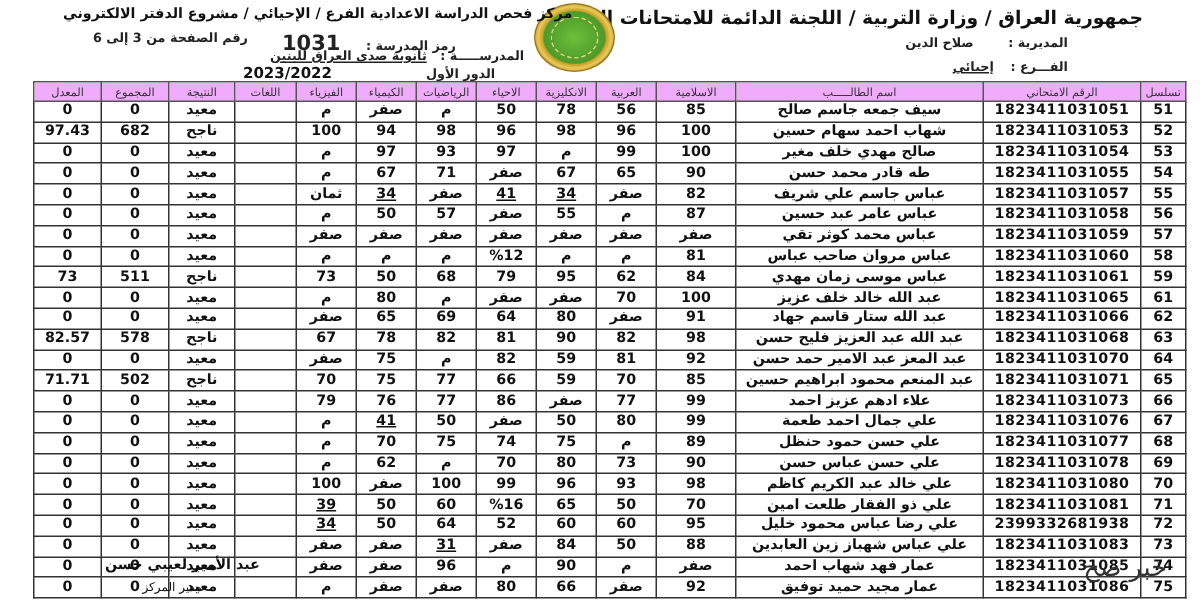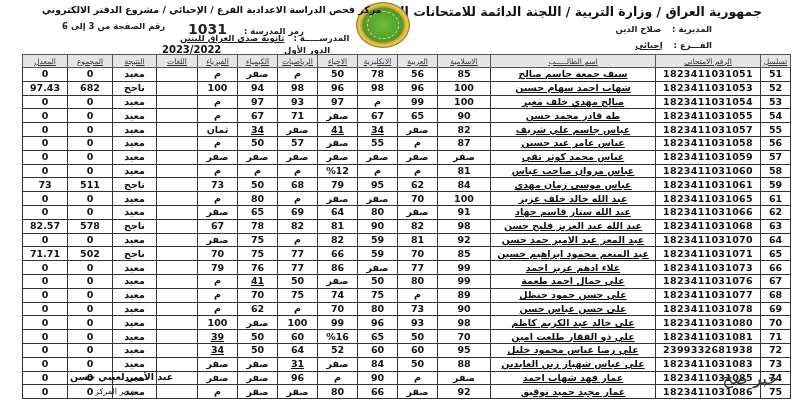--- a/index.html
+++ b/index.html
@@ -14,40 +14,40 @@
   .logo { position: absolute; left: 356px; top: 2px; width: 54px; height: 46px; border-radius: 50%;
           background: radial-gradient(ellipse at center, #6cbf3a 0%, #4e9a2a 55%, #c9a227 58%, #e8c95a 66%, #b58a1c 78%, #f0dc8a 100%);
           border: 1px solid #9c7a1a; }
   .logo .inner { position: absolute; left: 10px; top: 8px; width: 32px; height: 28px; border-radius: 50%;
           border: 1px dashed #e3d27a; }
 
   table.grades { position: absolute; left: 22px; top: 54px; width: 768px; border-collapse: collapse;
           table-layout: fixed; direction: ltr; }
   table.grades th, table.grades td { border: 1px solid #333; text-align: center; overflow: hidden;
           white-space: nowrap; height: 13.8px; }
-  table.grades th { background: #e5e5e5; font-size: 7.5px; font-weight: normal; color: #333; height: 13px; border-color: #555; text-decoration: underline; }
+  table.grades th { background: #f0abfc; font-size: 7.5px; font-weight: normal; color: #333; height: 13px; border-color: #555; }
   table.grades td { font-size: 9.5px; font-weight: bold; color: #111; line-height: 12px; }
   td.ar { font-size: 8px; font-weight: normal; }
-  td.name { font-size: 8px; font-weight: normal; direction: rtl; text-align: center; text-decoration: underline; }
+  td.name { font-size: 8px; font-weight: normal; direction: rtl; text-align: center; }
   td.u span { text-decoration: underline; }
   td.num { letter-spacing: 0.3px; }
 
   .sig { position: absolute; direction: rtl; white-space: nowrap; font-weight: bold; }
   .sig-name { left: 70px; top: 371px; font-size: 9.5px; }
   .sig-role { left: 95px; top: 387px; font-size: 8px; font-weight: normal; }
   .watermark { position: absolute; right: 22px; top: 368px; font-size: 17px; color: #333;
           font-family: "DejaVu Serif", serif; direction: rtl; font-weight: normal; letter-spacing: 1px; }
 </style>
 </head>
 <body>
 
 <div class="hdr-line h-title">جمهورية العراق / وزارة التربية / اللجنة الدائمة للامتحانات العامة</div>
 <div class="hdr-line h-small" style="right:88px; top:24px;">
   <span>المديرية :</span>
-  <span style="margin-right:8px;">صلاح الدين</span>
+  <span style="margin-right:20px;">صلاح الدين</span>
 </div>
 <div class="hdr-line h-small" style="right:88px; top:40px;">
   <span>الفـــرع :</span>
   <span style="margin-right:8px;text-decoration:underline;">إحيائي</span>
 </div>
 
 <div class="logo">
     <div class="inner"></div>
   </div>
 

